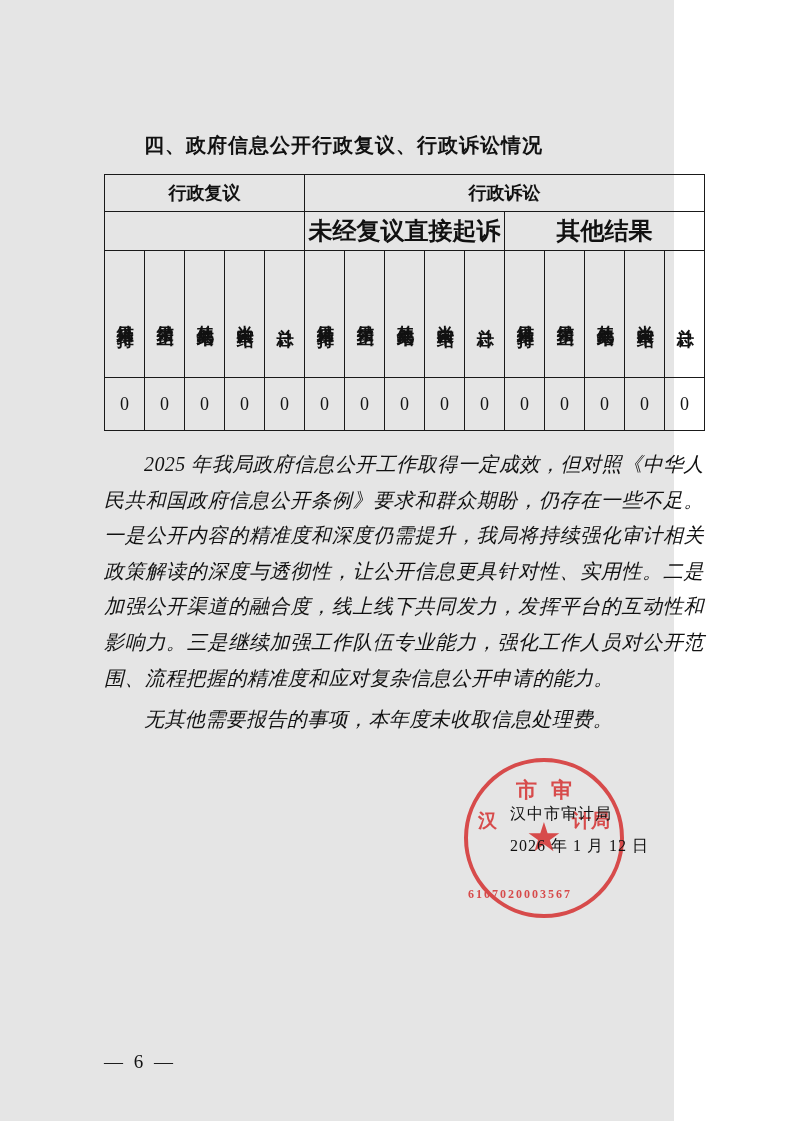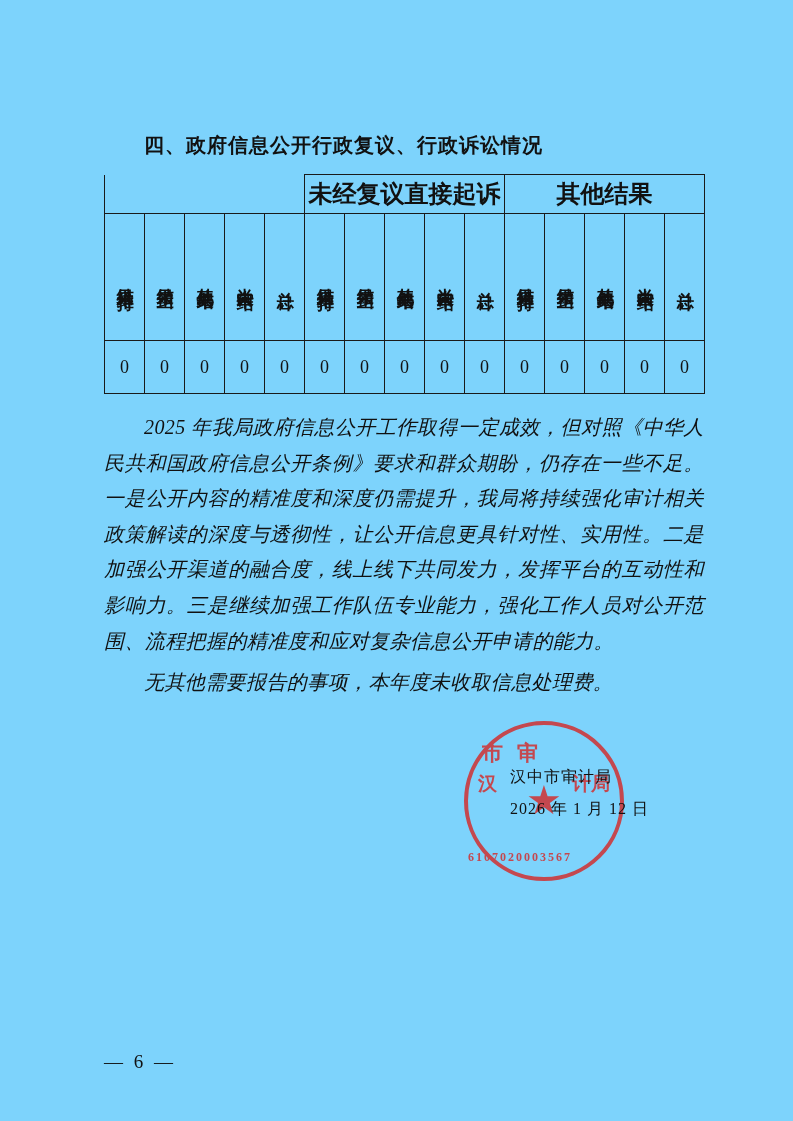--- a/index.html
+++ b/index.html
@@ -11,23 +11,23 @@
     height: 1121px;
     background: #ffffff;
     font-family: "Liberation Serif", "DejaVu Serif", serif;
     color: #111111;
     position: relative;
     overflow: hidden;
   }
   .page {
     position: absolute;
     left: 0; top: 0;
-    width: 793px;
+    width: 674px;
     height: 1121px;
-    background: #7dd3fc;
+    background: #e5e5e5;
   }
   .content {
     position: absolute;
     left: 104px;
     top: 130px;
     width: 600px;
   }
 
   h2.section-heading {
     font-size: 20px;
@@ -128,20 +128,21 @@
     transform: translate(-50%, -50%);
     color: #d42a2a;
     font-size: 40px;
     line-height: 1;
   }
   .stamp .arc-top {
     position: absolute;
     left: 0;
     top: 14px;
     width: 152px;
+    text-align: center;
     color: #d42a2a;
     font-size: 21px;
     font-weight: bold;
     letter-spacing: 14px;
     text-indent: 14px;
   }
   .stamp .arc-bottom {
     position: absolute;
     left: 0;
     bottom: 12px;
@@ -189,20 +190,24 @@
           <col style="width:40px">
           <col style="width:40px">
           <col style="width:40px">
         <col style="width:40px">
           <col style="width:40px">
           <col style="width:40px">
           <col style="width:40px">
           <col style="width:40px">
       </colgroup>
       <tbody>
+        <tr class="hdr-top">
+          <td colspan="5">行政复议</td>
+          <td colspan="10">行政诉讼</td>
+        </tr>
         <tr class="hdr-mid">
           <td colspan="5" style="border-left:1px solid #1a1a1a;border-right:1px solid #1a1a1a;border-top:none;border-bottom:none;"></td>
           <td colspan="5">未经复议直接起诉</td>
           <td colspan="5">其他结果</td>
         </tr>
         <tr>
           <td class="vert"><span class="vtext">结果维持</span></td>
           <td class="vert"><span class="vtext">结果纠正</span></td>
           <td class="vert"><span class="vtext">其他结果</span></td>
           <td class="vert"><span class="vtext">尚未审结</span></td>

